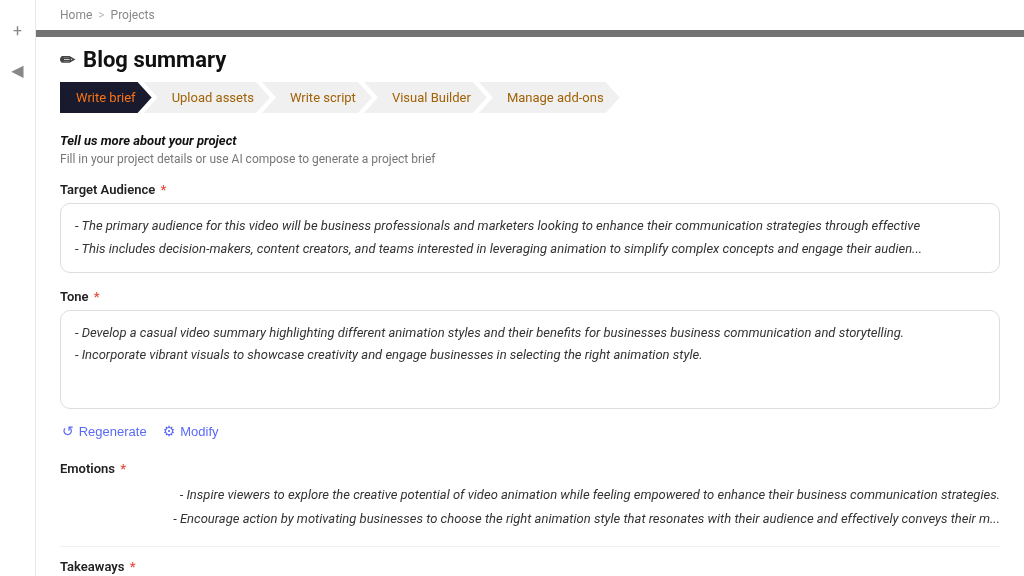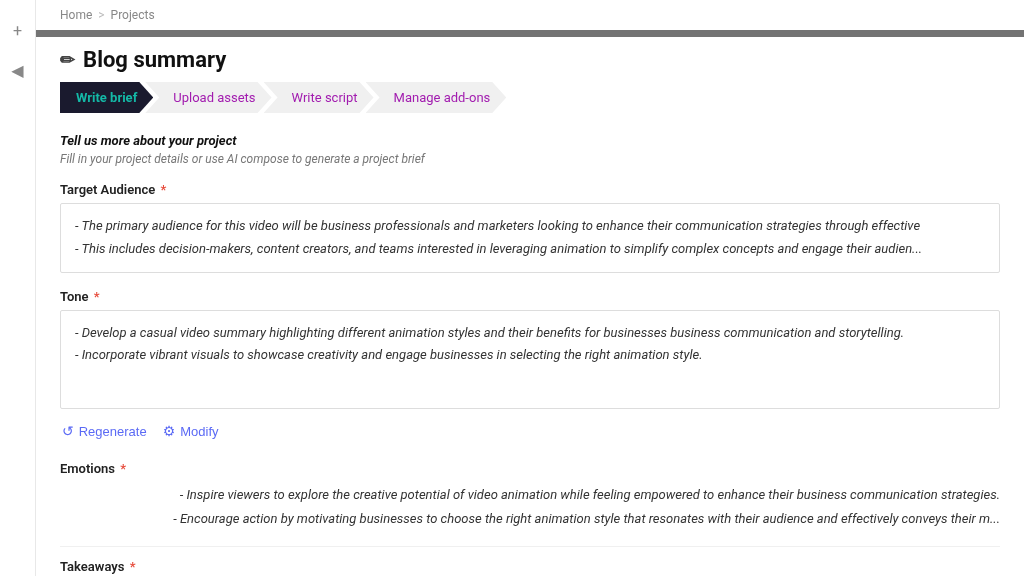--- a/index.html
+++ b/index.html
@@ -102,31 +102,31 @@
       padding: 0 24px;
       background: #fff;
       margin-bottom: 0;
       gap: 0;
     }
 
     .step-item {
       display: flex;
       align-items: center;
       font-size: 13px;
-      color: #a21caf;
+      color: #a16207;
       padding: 8px 16px 8px 20px;
       position: relative;
       cursor: pointer;
       white-space: nowrap;
     }
 
     .step-item.active {
       background: #1a1a2e;
-      color: #14b8a6;
-      font-weight: 700;
+      color: #f97316;
+      font-weight: 400;
       clip-path: polygon(0 0, calc(100% - 14px) 0, 100% 50%, calc(100% - 14px) 100%, 0 100%, 14px 50%);
       padding-left: 28px;
     }
 
     .step-item.active:first-child {
       clip-path: polygon(0 0, calc(100% - 14px) 0, 100% 50%, calc(100% - 14px) 100%, 0 100%);
       padding-left: 16px;
     }
 
     .step-item:not(.active) {
@@ -153,42 +153,41 @@
       font-weight: 700;
       color: #111;
       margin-bottom: 4px;
       font-style: italic;
     }
 
     .section-subtitle {
       font-size: 12px;
       color: #777;
       margin-bottom: 16px;
-      font-style: italic;
     }
 
     .field-block {
       margin-bottom: 16px;
     }
 
     .field-label {
       font-size: 13px;
       font-weight: 600;
       color: #222;
       margin-bottom: 6px;
     }
 
     .field-label .required {
       color: #e74c3c;
       margin-left: 2px;
     }
 
     .field-content {
       border: 1px solid #ddd;
-      border-radius: 2px;
+      border-radius: 10px;
       padding: 10px 14px;
       font-size: 13px;
       color: #333;
       background: #fff;
       line-height: 1.6;
     }
 
     .field-content.tone-field {
       padding-bottom: 40px;
       position: relative;
@@ -285,20 +284,23 @@
 
     <div class="step-nav">
       <div class="step-item active">
         <span>Write brief</span>
       </div>
       <div class="step-item">
         <span>Upload assets</span>
       </div>
       <div class="step-item">
         <span>Write script</span>
+      </div>
+      <div class="step-item">
+        <span>Visual Builder</span>
       </div>
       <div class="step-item">
         <span>Manage add-ons</span>
       </div>
     </div>
 
     <div class="content-area">
 
       <div class="section-title-main">Tell us more about your project</div>
       <div class="section-subtitle">Fill in your project details or use AI compose to generate a project brief</div>

